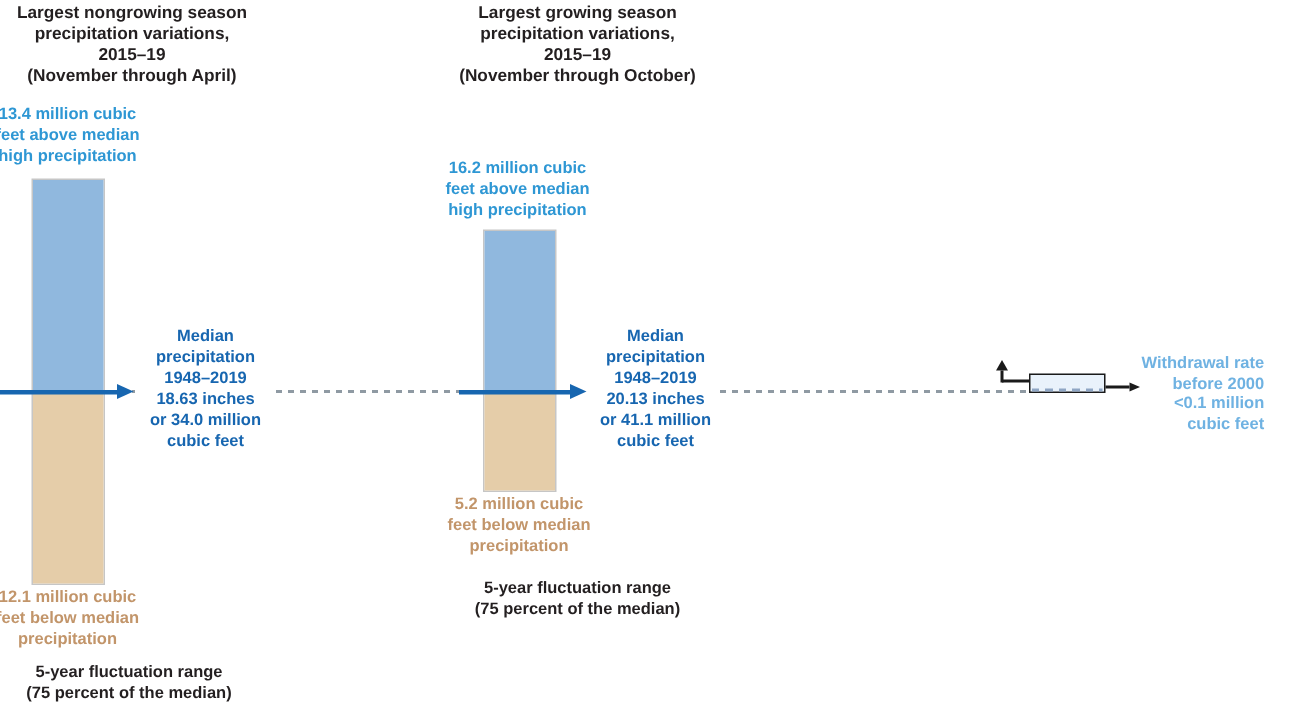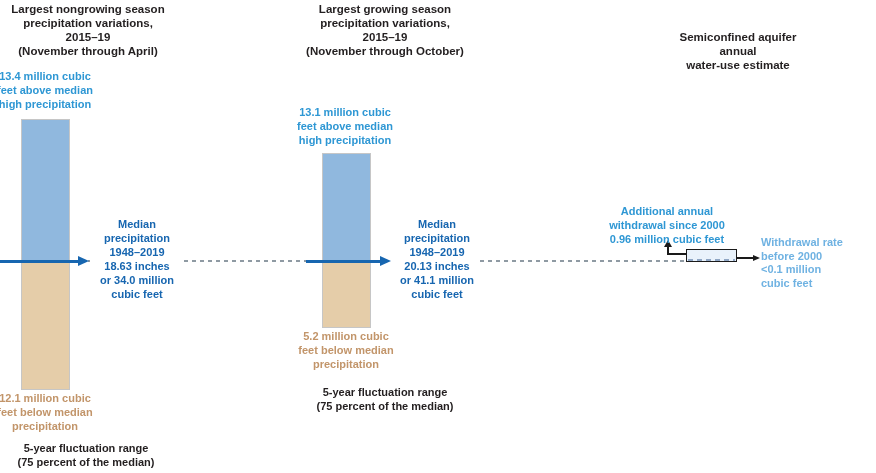--- a/index.html
+++ b/index.html
@@ -6,21 +6,21 @@
   .canvas{position:relative;width:876px;height:473px;background:#ffffff;overflow:hidden;
           font-family:"Liberation Sans",sans-serif;font-weight:bold;}
   .t{position:absolute;white-space:pre-line;text-align:center;font-size:11px;line-height:14px;
      transform:translateX(-50%);}
   .title{font-size:11.5px;line-height:14px;color:#231f20;}
   .c-darkblue{color:#1766b0;}
   .c-brightblue{color:#2e97d4;}
   .c-tan{color:#c2956a;}
   .c-black{color:#231f20;}
   .c-lightblue{color:#6fb2e2;}
-  .left-align{transform:none;text-align:left;line-height:13.5px;}
+  .left-align{transform:none;text-align:right;line-height:13.5px;}
   
   .median-line{position:absolute;left:0;top:260px;width:686px;height:2px;z-index:1;
     background:repeating-linear-gradient(90deg,#8f9aa3 0 4px,rgba(0,0,0,0) 4px 8px);}
   .mask{position:absolute;background:#fff;z-index:2;height:12px;top:255px;}
   
   .bar{position:absolute;box-sizing:border-box;border:1px solid #c6c6c6;z-index:3;
        display:flex;flex-direction:column;}
   .bar .above{background:#90b8de;}
   .bar .below{background:#e5cda9;}
   .wbar{position:absolute;left:686px;top:249px;width:51px;height:13px;box-sizing:border-box;
@@ -93,38 +93,33 @@
   <div class="t c-tan" style="left:45px;top:391px;">12.1 million cubic
 feet below median
 precipitation</div>
   <div class="t c-black" style="left:86px;top:441px;">5-year fluctuation range
 (75 percent of the median)</div>
 
   <div class="t title" style="left:385px;top:2px;">Largest growing season
 precipitation variations,
 2015–19
 (November through October)</div>
-  <div class="t c-brightblue" style="left:345px;top:105px;">13.1 million cubic
+  <div class="t c-brightblue" style="left:345px;top:105px;">16.2 million cubic
 feet above median
 high precipitation</div>
   <div class="t c-darkblue" style="left:437px;top:217px;">Median
 precipitation
 1948–2019
 20.13 inches
 or 41.1 million
 cubic feet</div>
   <div class="t c-tan" style="left:346px;top:329px;">5.2 million cubic
 feet below median
 precipitation</div>
   <div class="t c-black" style="left:385px;top:385px;">5-year fluctuation range
 (75 percent of the median)</div>
 
-  <div class="t title" style="left:738px;top:30px;">Semiconfined aquifer annual
-water-use estimate</div>
-  <div class="t c-brightblue" style="left:667px;top:204px;">Additional annual
-withdrawal since 2000
-0.96 million cubic feet</div>
   <div class="t c-lightblue left-align" style="left:761px;top:236px;">Withdrawal rate
 before 2000
 &lt;0.1 million
 cubic feet</div>
 
 </div>
 
 </body></html>

